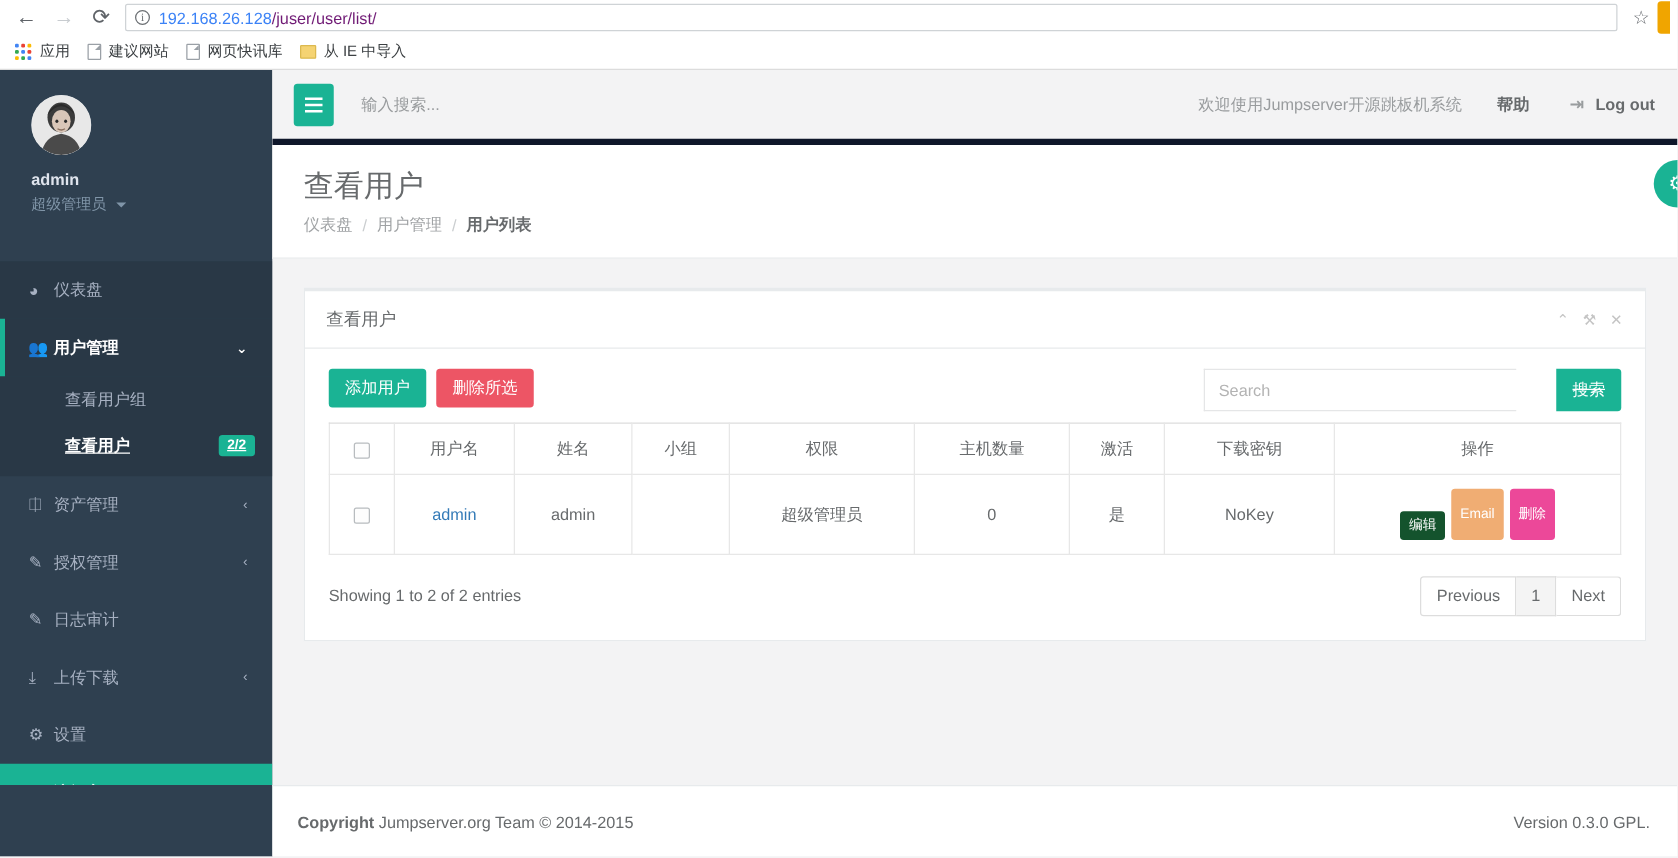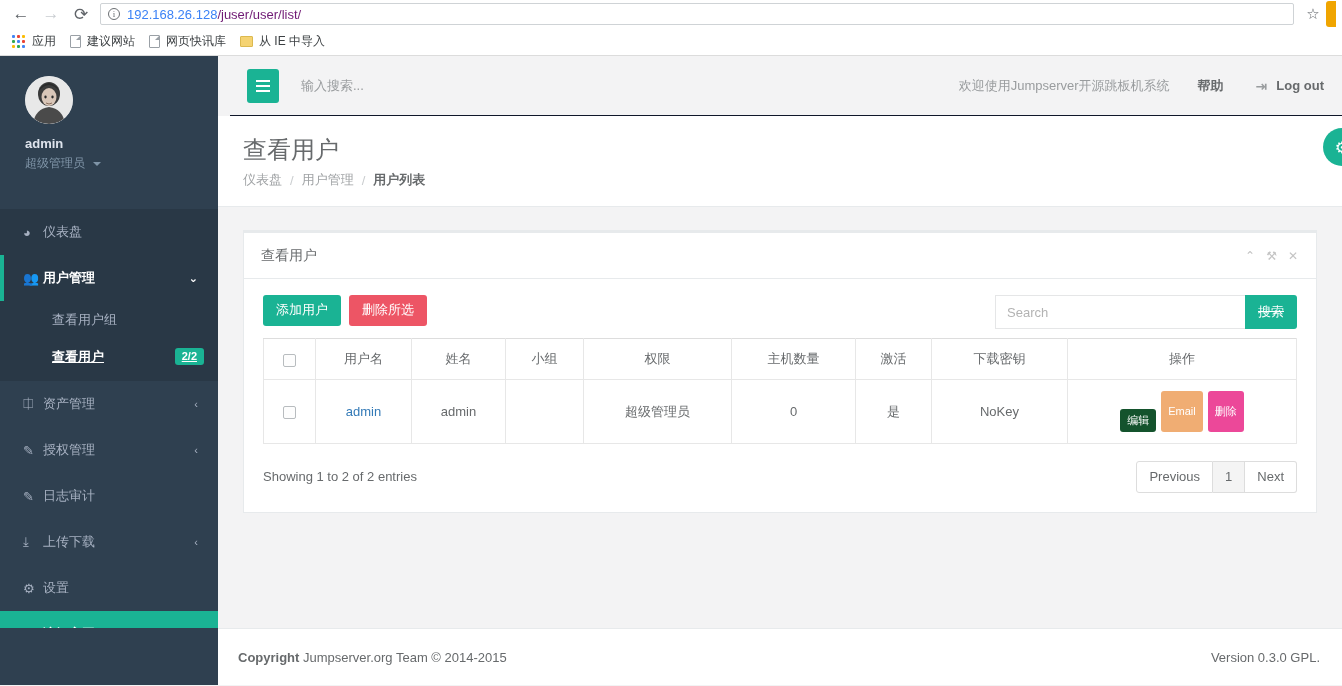--- a/index.html
+++ b/index.html
@@ -237,25 +237,24 @@
     flex: 1;
     background: #f3f3f4;
     display: flex;
     flex-direction: column;
     min-width: 0;
     position: relative;
   }
   .navbar {
     height: 60px;
     background: #f3f3f4;
-    border-bottom: 1px solid #0f172a;
+    border-bottom: 5px solid #0f172a;
     display: flex;
     align-items: center;
     padding: 0 18px 0 17px;
-    margin-left: 12px;
   }
   .burger {
     width: 32px; height: 34px;
     background: #1ab394;
     border-radius: 3px;
     display: flex; flex-direction: column;
     align-items: center; justify-content: center;
     gap: 3px;
     flex: none;
   }
@@ -357,21 +356,21 @@
     border-radius: 3px;
     color: #ffffff;
     font-size: 13px;
     padding: 7px 13px;
     line-height: 1.3;
     font-family: inherit;
   }
   .btn-success { background: #1ab394; }
   .btn-danger { background: #ed5565; margin-left: 8px; }
   .toolbar-spacer { flex: 1; }
-  .search-group { display: flex; align-items: stretch; }
+  .search-group { display: flex; align-items: stretch; gap: 32px; }
   .search-input {
     width: 250px;
     height: 34px;
     border: 1px solid #e5e6e7;
     border-right: none;
     padding: 0 11px;
     font-size: 13px;
     color: #676a6c;
     font-family: inherit;
     background: #fff;

